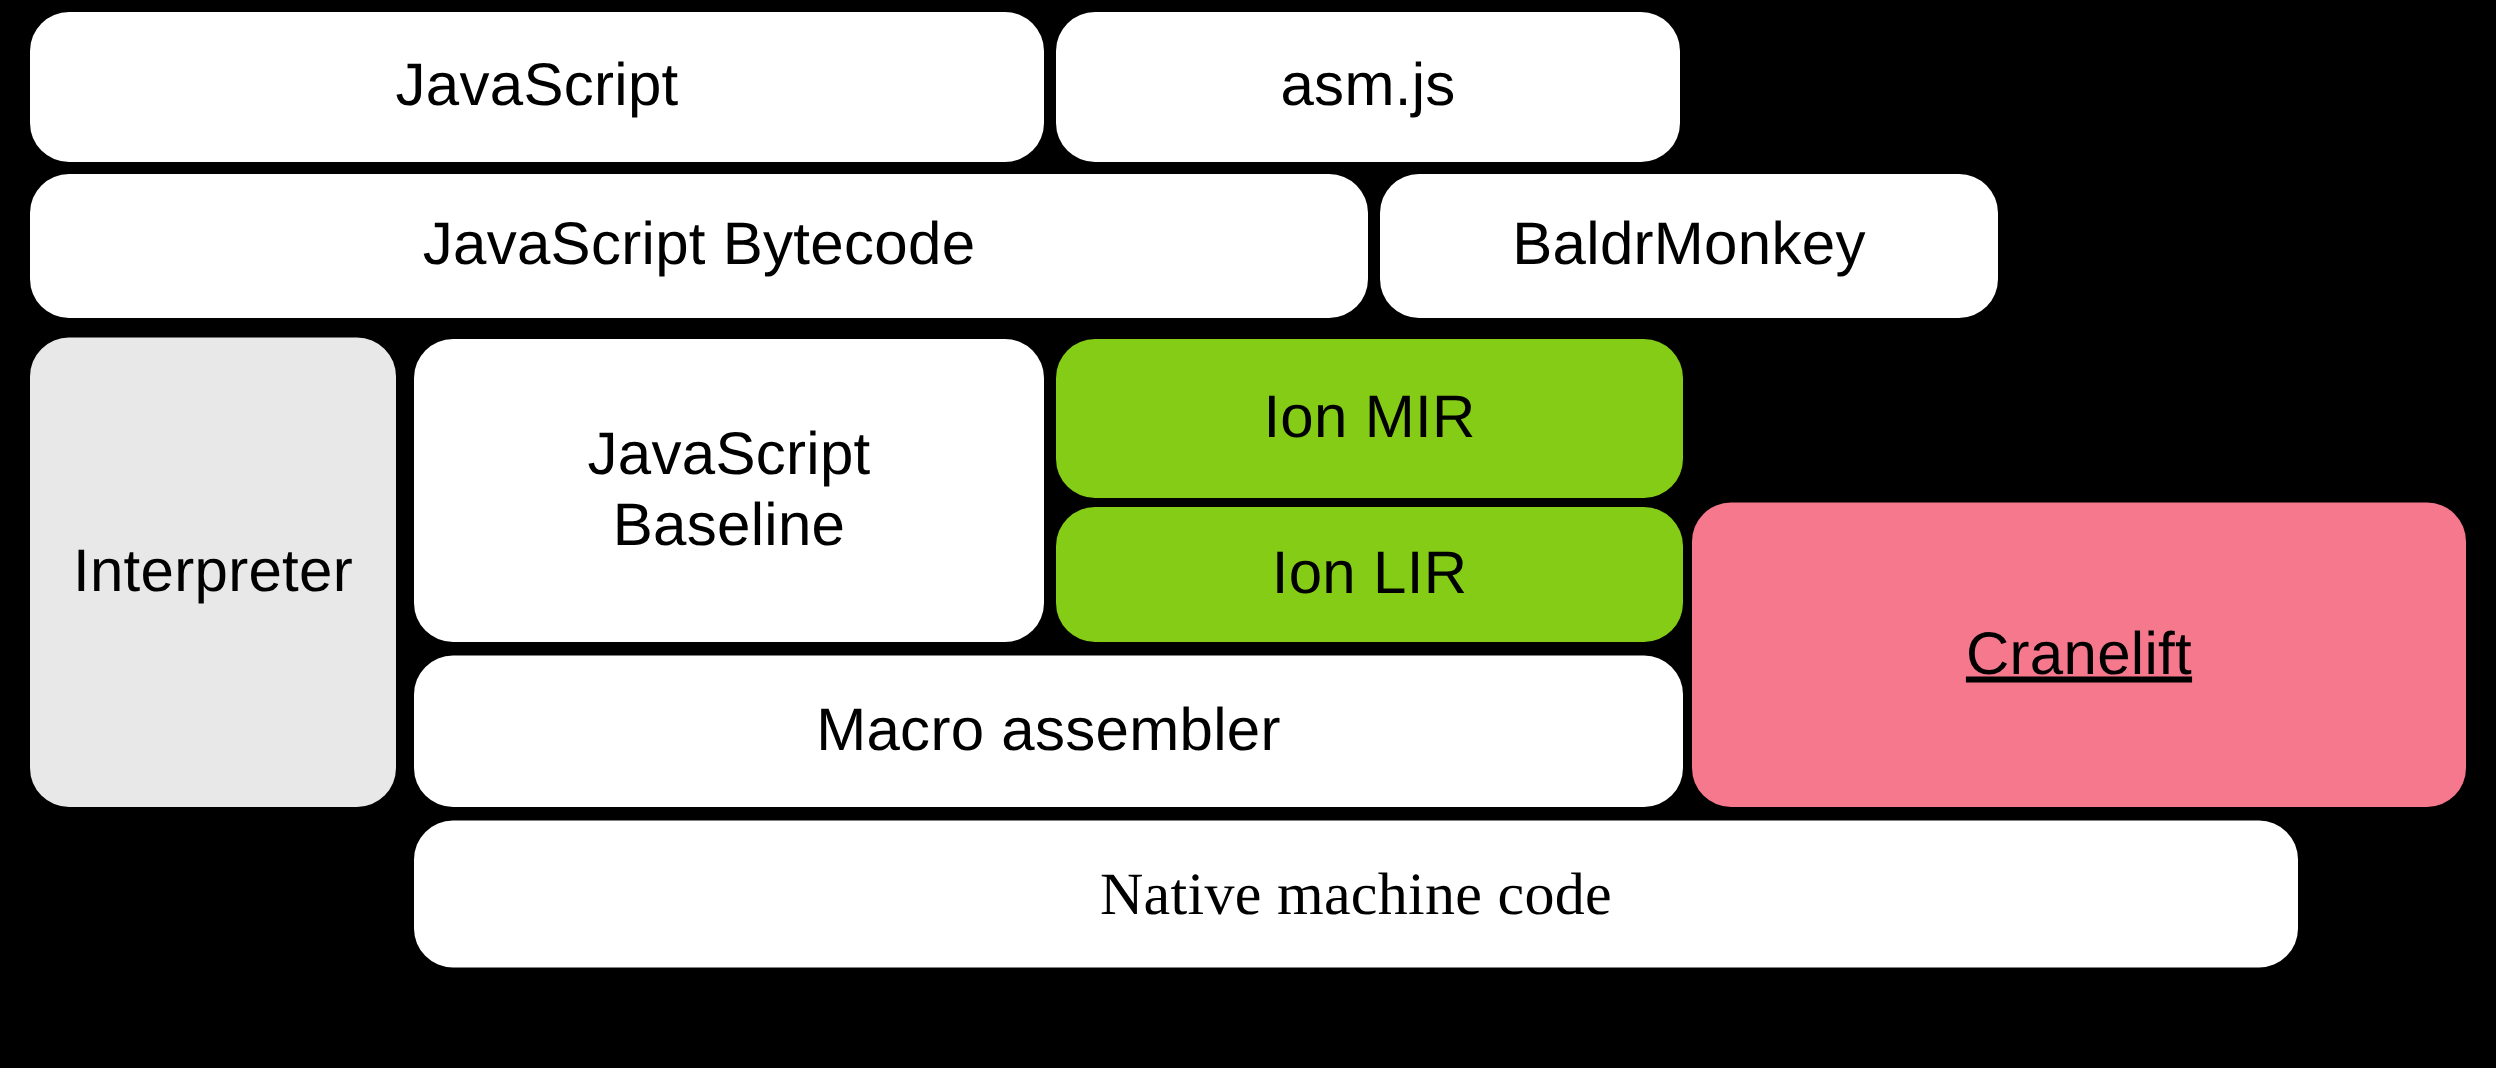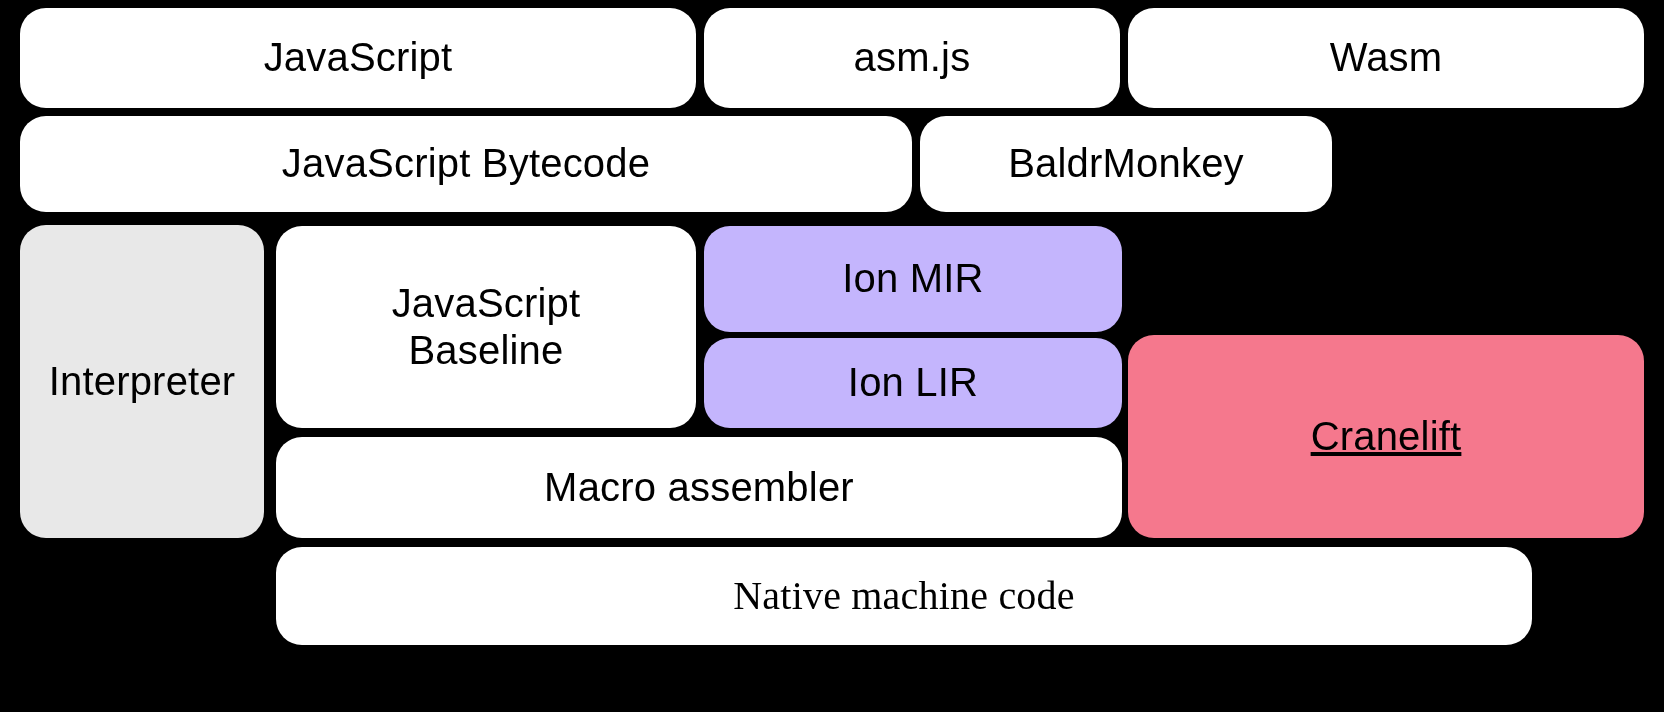--- a/index.html
+++ b/index.html
@@ -30,21 +30,21 @@
     text-align: center;
     color: #000000;
     font-size: 40px;
     line-height: 1.18;
     letter-spacing: 0.2px;
     white-space: pre-line;
     -webkit-font-smoothing: antialiased;
   }
   .fill-white { background: #ffffff; }
   .fill-grey  { background: #e8e8e8; }
-  .fill-green { background: #c4b5fd; }
+  .fill-green { background: #84cc16; }
   .fill-pink  { background: #f5788d; }
 
   
   .n-javascript        { left: 20px;   top: 8px;   width: 676px; height: 100px; }
   .n-asmjs             { left: 704px;  top: 8px;   width: 416px; height: 100px; }
   .n-wasm              { left: 1128px; top: 8px;   width: 516px; height: 100px; }
 
   
   .n-js-bytecode       { left: 20px;   top: 116px; width: 892px; height: 96px; text-align: right; }
   .n-baldrmonkey       { left: 920px;  top: 116px; width: 412px; height: 96px; }
@@ -62,21 +62,20 @@
 </style>
 </head>
 <body>
 
 <div id="diagram">
 
   <div class="node fill-white n-javascript">JavaScript</div>
 
   <div class="node fill-white n-asmjs">asm.js</div>
 
-  <div class="node fill-white n-wasm">Wasm</div>
 
   <div class="node fill-white n-js-bytecode">JavaScript Bytecode</div>
 
   <div class="node fill-white n-baldrmonkey">BaldrMonkey</div>
 
   <div class="node fill-grey n-interpreter">Interpreter</div>
 
   <div class="node fill-white n-js-baseline">JavaScript
 Baseline</div>
 

